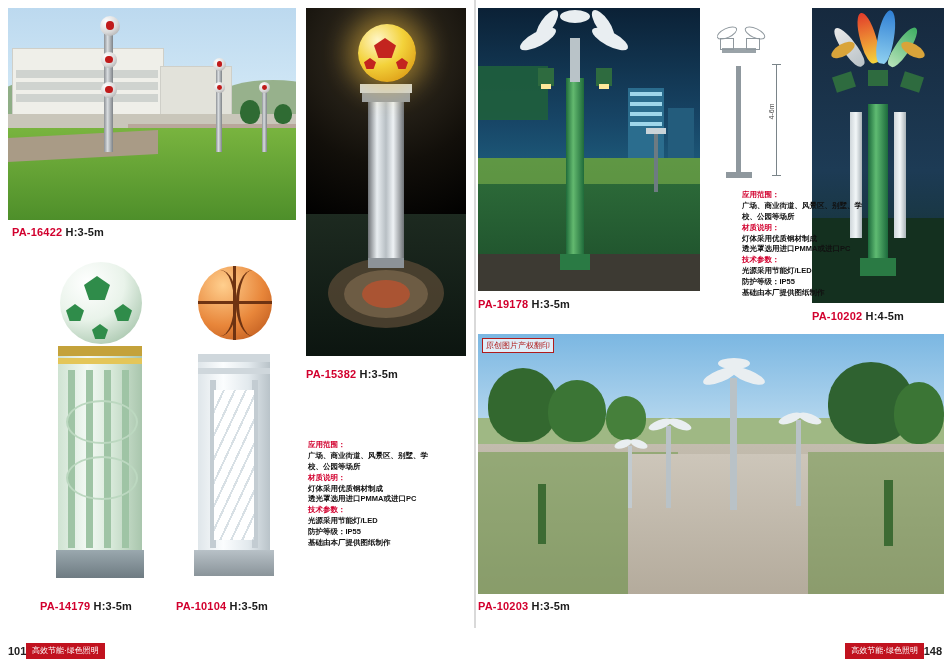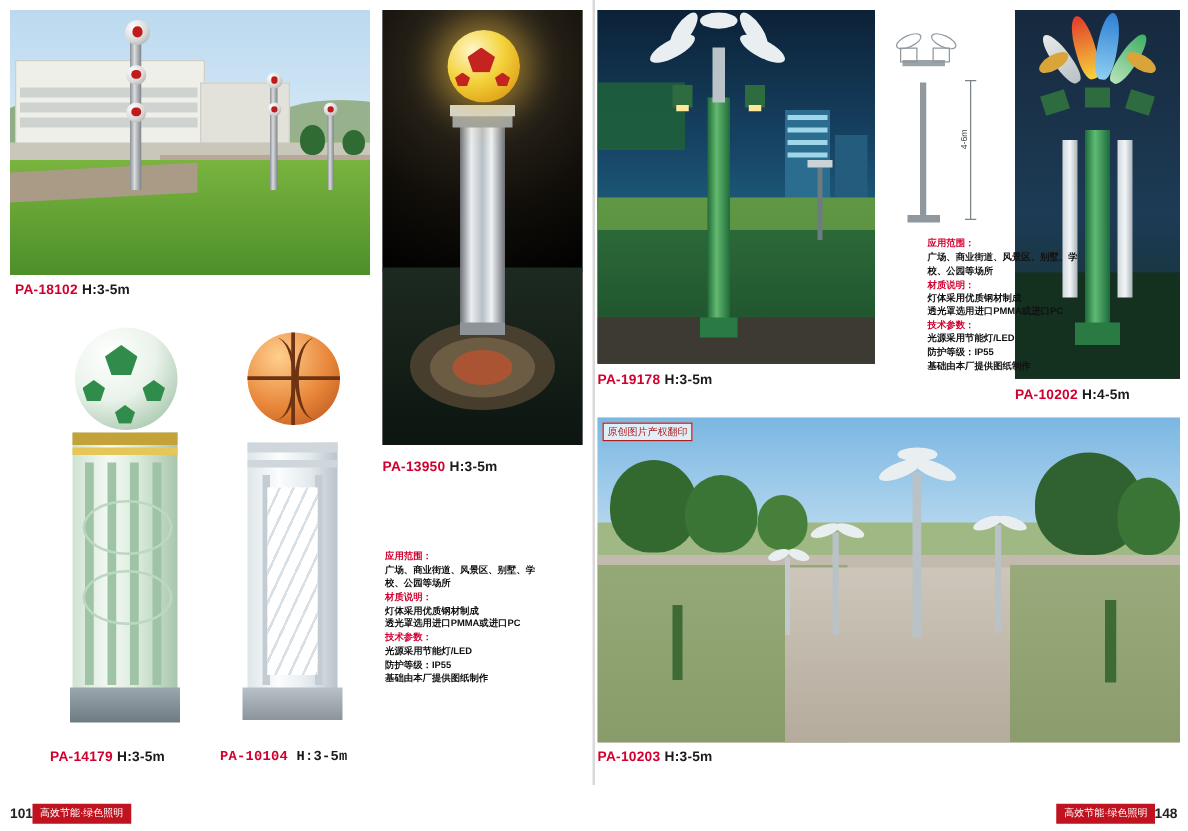--- a/index.html
+++ b/index.html
@@ -86,42 +86,42 @@
     <div class="ball-s" style="left:93px;top:74px;width:16px;height:16px;"></div>
     <div class="pole-s" style="left:208px;top:62px;width:6px;height:82px;"></div>
     <div class="ball-s" style="left:205px;top:50px;width:13px;height:13px;"></div>
     <div class="ball-s" style="left:206px;top:74px;width:11px;height:11px;"></div>
     <div class="pole-s" style="left:254px;top:84px;width:5px;height:60px;"></div>
     <div class="ball-s" style="left:251px;top:74px;width:11px;height:11px;"></div>
     <div class="tree" style="left:232px;top:92px;width:20px;height:24px;"></div>
     <div class="tree" style="left:266px;top:96px;width:18px;height:20px;"></div>
   </div>
   <div class="cap" style="left:12px;top:226px;">
-    <span>PA-18102</span> <span class="h">H:3-5m</span>
+    <span>PA-16422</span> <span class="h">H:3-5m</span>
   </div>
 
   <div class="photo" id="ph2">
     <div style="position:absolute;left:0;top:0;width:160px;height:210px;background:radial-gradient(circle at 50% 22%, #3a3326 0%, #120f0a 60%, #000 100%);"></div>
     <div style="position:absolute;left:0;top:206px;width:160px;height:142px;background:linear-gradient(#1d2a20,#0c1510);"></div>
     <div style="position:absolute;left:22px;top:250px;width:116px;height:70px;border-radius:50%;background:#5a4a36;opacity:.75;"></div>
     <div style="position:absolute;left:38px;top:262px;width:84px;height:48px;border-radius:50%;background:#7d6a4e;opacity:.7;"></div>
     <div style="position:absolute;left:56px;top:272px;width:48px;height:28px;border-radius:50%;background:#b9532f;opacity:.8;"></div>
 
     <div style="position:absolute;left:62px;top:84px;width:36px;height:172px;background:linear-gradient(90deg,#6e7276,#e9eef1 25%,#b8bfc4 50%,#eef2f5 70%,#6e7276);"></div>
     <div style="position:absolute;left:56px;top:84px;width:48px;height:10px;background:#9aa0a5;"></div>
     <div style="position:absolute;left:54px;top:76px;width:52px;height:9px;background:#cfd5d9;"></div>
     <div style="position:absolute;left:62px;top:250px;width:36px;height:10px;background:#8d9398;"></div>
 
     <div style="position:absolute;left:52px;top:16px;width:58px;height:58px;border-radius:50%;background:radial-gradient(circle at 34% 28%, #fff6c8, #f3d23a 45%, #e0a31a 80%, #b87d0f);box-shadow:0 0 26px 10px rgba(255,200,60,.45);"></div>
     <div style="position:absolute;left:68px;top:30px;width:22px;height:20px;background:#c3241f;clip-path:polygon(50% 0,100% 38%,80% 100%,20% 100%,0 38%);"></div>
     <div style="position:absolute;left:58px;top:50px;width:12px;height:11px;background:#c3241f;clip-path:polygon(50% 0,100% 38%,80% 100%,20% 100%,0 38%);"></div>
     <div style="position:absolute;left:90px;top:50px;width:12px;height:11px;background:#c3241f;clip-path:polygon(50% 0,100% 38%,80% 100%,20% 100%,0 38%);"></div>
   </div>
   <div class="cap" style="left:306px;top:368px;">
-    <span>PA-13950</span> <span class="h">H:3-5m</span>
+    <span>PA-15382</span> <span class="h">H:3-5m</span>
   </div>
 
   <div class="photo" id="ph3">
     <div style="position:absolute;left:0;top:0;width:222px;height:160px;background:linear-gradient(#0b2136,#174566 70%,#1d5a7a);"></div>
     <div style="position:absolute;left:150px;top:80px;width:36px;height:80px;background:#2b6d8e;"></div>
     <div style="position:absolute;left:152px;top:84px;width:32px;height:4px;background:#9fd6ea;"></div>
     <div style="position:absolute;left:152px;top:94px;width:32px;height:4px;background:#9fd6ea;"></div>
     <div style="position:absolute;left:152px;top:104px;width:32px;height:4px;background:#9fd6ea;"></div>
     <div style="position:absolute;left:152px;top:114px;width:32px;height:4px;background:#9fd6ea;"></div>
     <div style="position:absolute;left:190px;top:100px;width:26px;height:60px;background:#235c7c;"></div>
@@ -232,21 +232,21 @@
     <div style="position:absolute;left:76px;top:130px;width:6px;height:168px;background:#c3ccd2;"></div>
     <div style="position:absolute;left:38px;top:140px;width:40px;height:150px;background:repeating-linear-gradient(115deg,#ffffff 0 8px,#d8e0e5 8px 10px),repeating-linear-gradient(65deg,#ffffff 0 8px,#d8e0e5 8px 10px);"></div>
     <div style="position:absolute;left:18px;top:300px;width:80px;height:26px;background:linear-gradient(#b8c1c7,#8a949a);"></div>
 
     <div style="position:absolute;left:22px;top:16px;width:74px;height:74px;border-radius:50%;background:radial-gradient(circle at 34% 26%,#ffcf8e,#e8863a 55%,#b9551b 95%);"></div>
     <div style="position:absolute;left:57px;top:16px;width:3px;height:74px;background:#6e3312;"></div>
     <div style="position:absolute;left:22px;top:51px;width:74px;height:3px;background:#6e3312;"></div>
     <div style="position:absolute;left:28px;top:20px;width:30px;height:66px;border-right:3px solid #6e3312;border-radius:50%;"></div>
     <div style="position:absolute;left:60px;top:20px;width:30px;height:66px;border-left:3px solid #6e3312;border-radius:50%;"></div>
   </div>
-  <div class="cap" style="left:176px;top:600px;font-family:Liberation Mono, monospace;">
+  <div class="cap" style="left:176px;top:600px;">
     <span>PA-10104</span> <span class="h">H:3-5m</span>
   </div>
 
   <div class="specbox" style="left:308px;top:440px;width:128px;">
     <b>应用范围：</b>
     <span class="blk">广场、商业街道、风景区、别墅、学校、公园等场所</span>
     <b>材质说明：</b>
     <span class="blk" style="white-space:pre-line;">灯体采用优质钢材制成
 透光罩选用进口PMMA或进口PC</span>
     <b>技术参数：</b>

